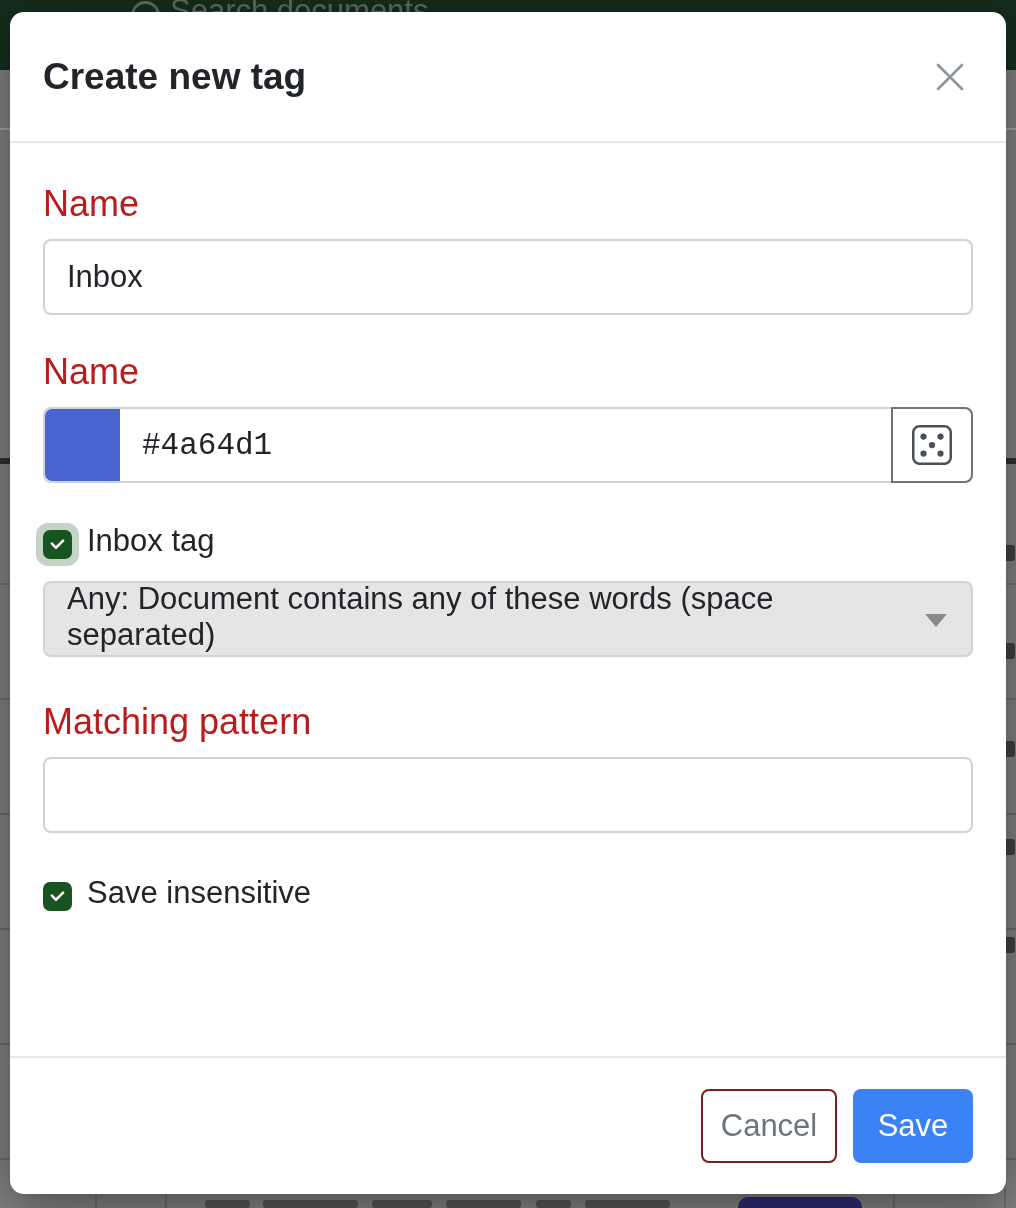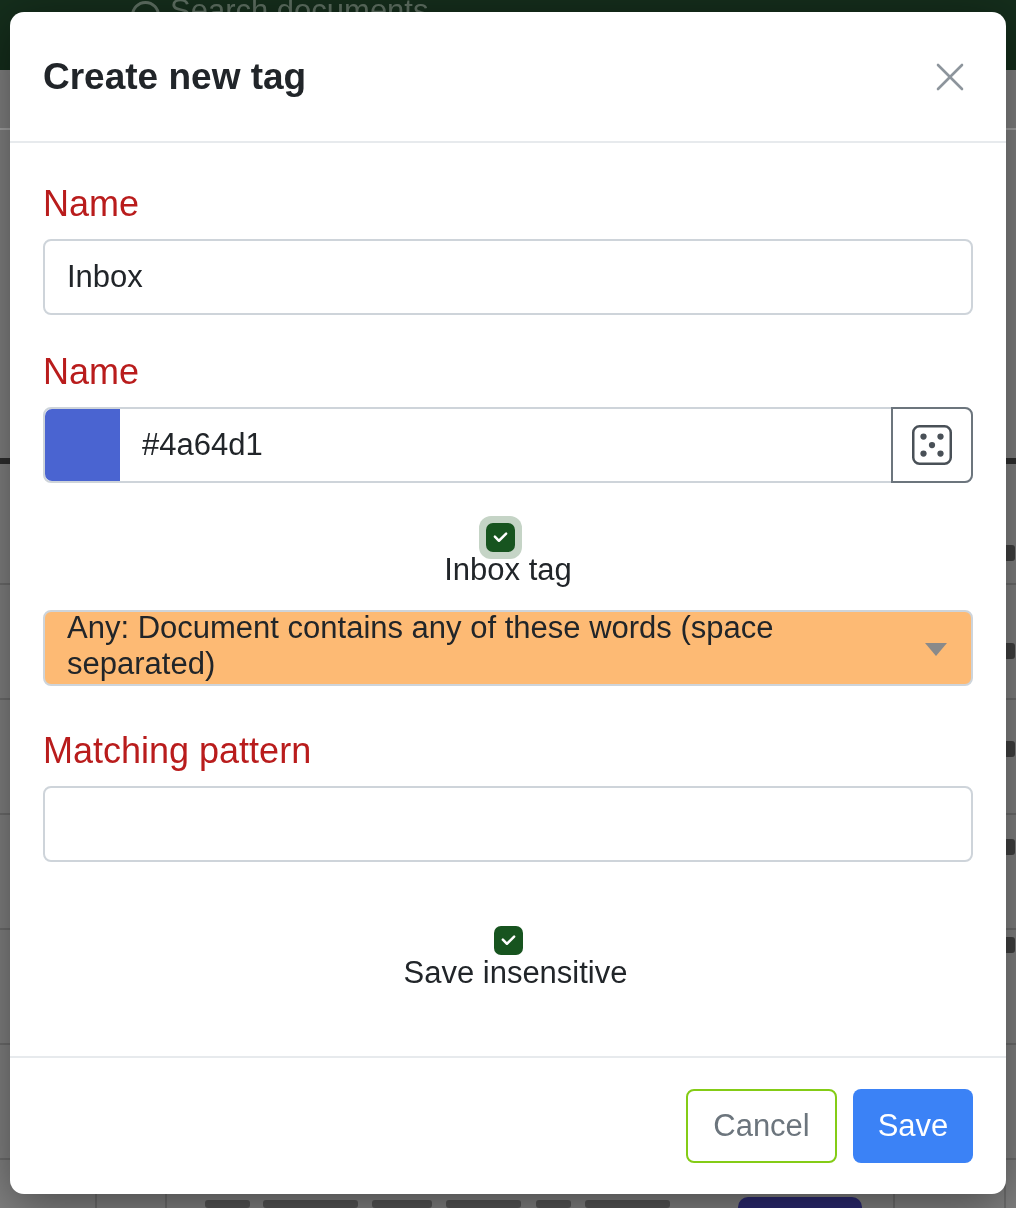--- a/index.html
+++ b/index.html
@@ -33,42 +33,42 @@
   .m-body{flex:1;padding:40px 33px 0;box-sizing:border-box;}
   .form-label{display:block;font-size:36px;color:#b91c1c;margin:0 0 14px;}
   .text-input{display:block;width:100%;height:76px;box-sizing:border-box;border:2px solid #ced4da;
     border-radius:8px;font-size:31px;color:#212529;padding:0 22px;outline:none;background:#fff;
     font-family:"Liberation Sans",sans-serif;}
   .block-name{margin-bottom:36px;}
   .block-color{margin-bottom:40px;}
   .color-group{display:flex;height:76px;border:2px solid #ced4da;border-radius:8px;box-sizing:border-box;}
   .color-swatch{width:75px;flex:0 0 75px;border-radius:7px 0 0 7px;}
   .color-input{flex:1;border:none;height:72px;font-size:31px;color:#212529;padding:0 22px;outline:none;
-    font-family:Liberation Sans, sans-serif;background:transparent;min-width:0;}
+    font-family:Liberation Mono, monospace;background:transparent;min-width:0;}
   .dice-btn{flex:0 0 82px;width:82px;margin:-2px;border:2px solid #6c757d;border-radius:0 8px 8px 0;
     background:#fff;display:flex;align-items:center;justify-content:center;cursor:pointer;padding:0;}
-  .check-row{display:flex;align-items:center;flex-direction:column;}
+  .check-row{display:flex;align-items:flex-end;}
   .cb{width:29px;height:29px;border-radius:7px;display:flex;align-items:center;justify-content:center;flex:0 0 29px;}
   .cb-halo{display:inline-flex;background:#c5d4c6;border-radius:12px;padding:7px;margin:-7px 8px -7px -7px;}
   .check-label{font-size:31px;color:#212529;margin-left:15px;}
   .check-label.tight{margin-left:0;}
   .row-inbox{margin-bottom:22px;}
   .help-text{font-size:29px;color:#6c757d;margin:0 0 44px 40px;}
   .block-select{position:relative;margin-bottom:44px;}
   .select-box{display:flex;align-items:center;width:100%;height:76px;box-sizing:border-box;
     border:2px solid #ced4da;border-radius:8px;font-size:31px;color:#212529;padding:0 60px 4px 22px;
-    cursor:pointer;background:#fdba74;}
+    cursor:pointer;background:#e5e5e5;}
   .select-caret{position:absolute;right:26px;bottom:30px;width:0;height:0;
     border-left:11px solid transparent;border-right:11px solid transparent;border-top:13px solid #8a8a8a;}
-  .block-pattern{margin-bottom:64px;}
+  .block-pattern{margin-bottom:42px;}
   .m-footer{flex:0 0 138px;height:138px;border-top:2px solid #e7eaed;display:flex;align-items:center;
     justify-content:flex-end;gap:16px;padding:0 33px;box-sizing:border-box;}
   .btn{height:74px;border-radius:8px;font-size:31px;display:flex;align-items:center;justify-content:center;
     cursor:pointer;font-family:"Liberation Sans",sans-serif;box-sizing:border-box;}
-  .btn-cancel{width:151px;background:#fff;border:2px solid #84cc16;color:#6c757d;}
+  .btn-cancel{width:136px;background:#fff;border:2px solid #7f1d1d;color:#6c757d;}
   .btn-save{width:120px;border:none;color:#fff;}
 </style>
 </head>
 <body>
 
 <div>
   <div class="bk-navbar">
     <span class="bk-search-circle"></span>
     <span class="bk-search-text">Search documents</span>
   </div>

